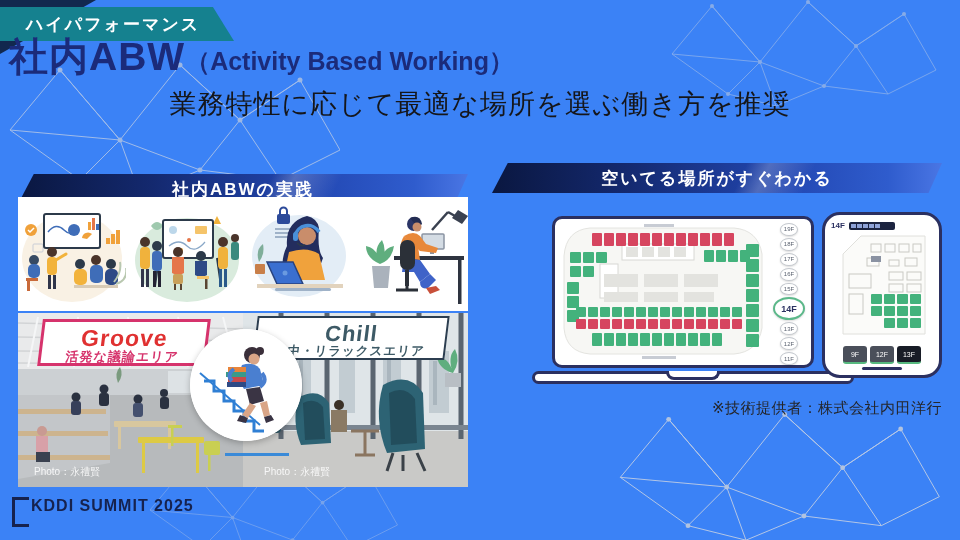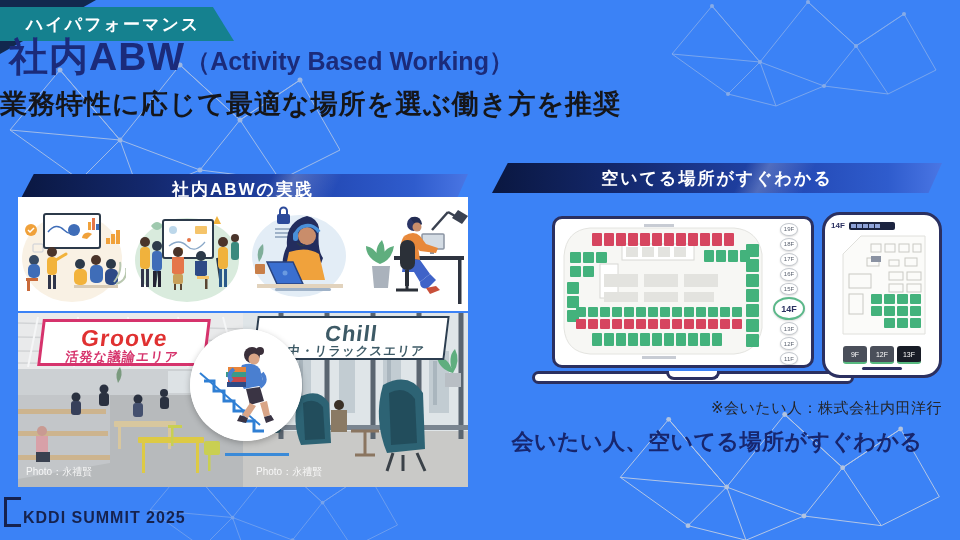--- a/index.html
+++ b/index.html
@@ -15,22 +15,22 @@
     background:#12284e;clip-path:polygon(0 0,100% 0,0 100%);}
   .badge{position:absolute;left:0;top:7px;width:234px;height:34px;background:#15818f;
     clip-path:polygon(0 0,91% 0,100% 100%,0 100%);
     color:#fff;font-weight:bold;font-size:17px;letter-spacing:2px;
     display:flex;align-items:center;padding-left:26px;box-sizing:border-box;}
 
   
   .title-row{position:absolute;left:0;top:30px;width:960px;text-align:left;color:#1b2b7a;margin-left:9px;}
   .title-main{font-size:39px;font-weight:bold;letter-spacing:1px;}
   .title-paren{font-size:25px;font-weight:bold;}
-  .subtitle{position:absolute;left:0;top:86px;width:960px;text-align:left;
-    font-size:27px;font-weight:bold;color:#15161a;letter-spacing:1px;}
+  .subtitle{position:absolute;left:0;top:86px;width:960px;text-align:center;
+    font-size:27px;font-weight:normal;color:#15161a;letter-spacing:1px;}
 
   
   .banner{height:30px;display:flex;align-items:center;justify-content:center;
     color:#fff;font-size:17px;font-weight:bold;letter-spacing:2px;
     clip-path:polygon(3.5% 0,100% 0,97% 100%,0 100%);
     background:
       linear-gradient(115deg,rgba(255,255,255,0) 55%,rgba(255,255,255,.22) 60%,rgba(255,255,255,0) 70%),
       linear-gradient(90deg,#0a1740 0%,#14296f 30%,#2247b2 65%,#2f5ccd 88%,#4a76e4 100%);}
 
   
@@ -40,21 +40,21 @@
   
   .photo-wrap{position:absolute;left:18px;top:313px;width:450px;height:174px;}
   .zone-label{position:absolute;background:#fff;text-align:center;transform:skewX(-7deg);
     box-sizing:border-box;line-height:1.05;padding-top:4px;}
   .zone-groove{left:22px;top:6px;width:168px;height:47px;border:3px solid #d6336c;}
   .zone-groove .zn{color:#e03131;font-size:23px;font-weight:bold;letter-spacing:1px;}
   .zone-groove .zd{color:#d6336c;font-size:13px;font-weight:bold;letter-spacing:1px;}
   .zone-chill{left:237px;top:3px;width:192px;height:44px;border:2px solid #2c3e50;}
   .zone-chill .zn{color:#3d5a66;font-size:22px;font-weight:bold;letter-spacing:1px;}
   .zone-chill .zd{color:#3d5a66;font-size:12.5px;font-weight:bold;letter-spacing:1px;}
-  .photo-credit{position:absolute;color:rgba(255,255,255,.85);font-size:10px;}
+  .photo-credit{position:absolute;color:rgba(255,255,255,.85);font-size:10px;margin-left:8px;}
   .center-circle{position:absolute;left:172px;top:16px;width:112px;height:112px;border-radius:50%;
     background:#fff;box-shadow:0 2px 6px rgba(0,0,0,.25);overflow:hidden;}
   .blue-line{position:absolute;left:207px;top:140px;width:64px;height:3px;background:#3a8ad8;}
 
   
   .laptop-screen{position:absolute;left:552px;top:216px;width:262px;height:152px;
     background:#fff;border:3px solid #2b3060;border-radius:10px;box-sizing:border-box;display:flex;}
   .laptop-base{position:absolute;left:532px;top:371px;width:322px;height:13px;
     background:#fff;border:3px solid #2b3060;border-radius:8px;box-sizing:border-box;}
   .laptop-notch{position:absolute;left:50%;top:-3px;transform:translateX(-50%);width:48px;height:6px;
@@ -79,21 +79,21 @@
   .pbtn.selected{background:#181c26;}
   .phone-home{width:40px;height:3px;background:#2b3060;border-radius:2px;margin:3px auto 0;}
 
   
   .provider-note{position:absolute;left:492px;top:399px;width:450px;text-align:right;
     font-size:15px;color:#24262b;font-weight:500;letter-spacing:.5px;}
   .tagline{position:absolute;left:478px;top:427px;width:478px;text-align:center;
     font-size:22px;font-weight:bold;color:#17266e;letter-spacing:.5px;}
 
   
-  .logo{position:absolute;left:4px;top:497px;display:flex;align-items:flex-end;}
+  .logo{position:absolute;left:12px;top:497px;display:flex;align-items:flex-start;}
   .logo-bracket{width:17px;height:30px;border-left:3px solid #16224e;border-top:3px solid #16224e;
     border-bottom:3px solid #16224e;box-sizing:border-box;}
   .logo-text{color:#16224e;font-size:16px;font-weight:800;letter-spacing:1px;margin-left:2px;}
 </style>
 </head>
 <body>
 
 <div class="slide">
 
   <svg width="0" height="0" style="position:absolute">
@@ -530,21 +530,20 @@
         </g>
     </svg>
     <div class="phone-btns">
         <div class="pbtn">9F</div>
         <div class="pbtn">12F</div>
         <div class="pbtn selected">13F</div>
       </div>
     <div class="phone-home"></div>
   </div>
 
-  <div class="provider-note">※会いたい人：株式会社内田洋行</div>
-  <div class="tagline">会いたい人、空いてる場所がすぐわかる</div>
+  <div class="provider-note">※技術提供者：株式会社内田洋行</div>
 
   <div class="logo">
     <div class="logo-bracket"></div>
     <div class="logo-text">KDDI SUMMIT 2025</div>
   </div>
 
 </div>
 
 </body></html>

